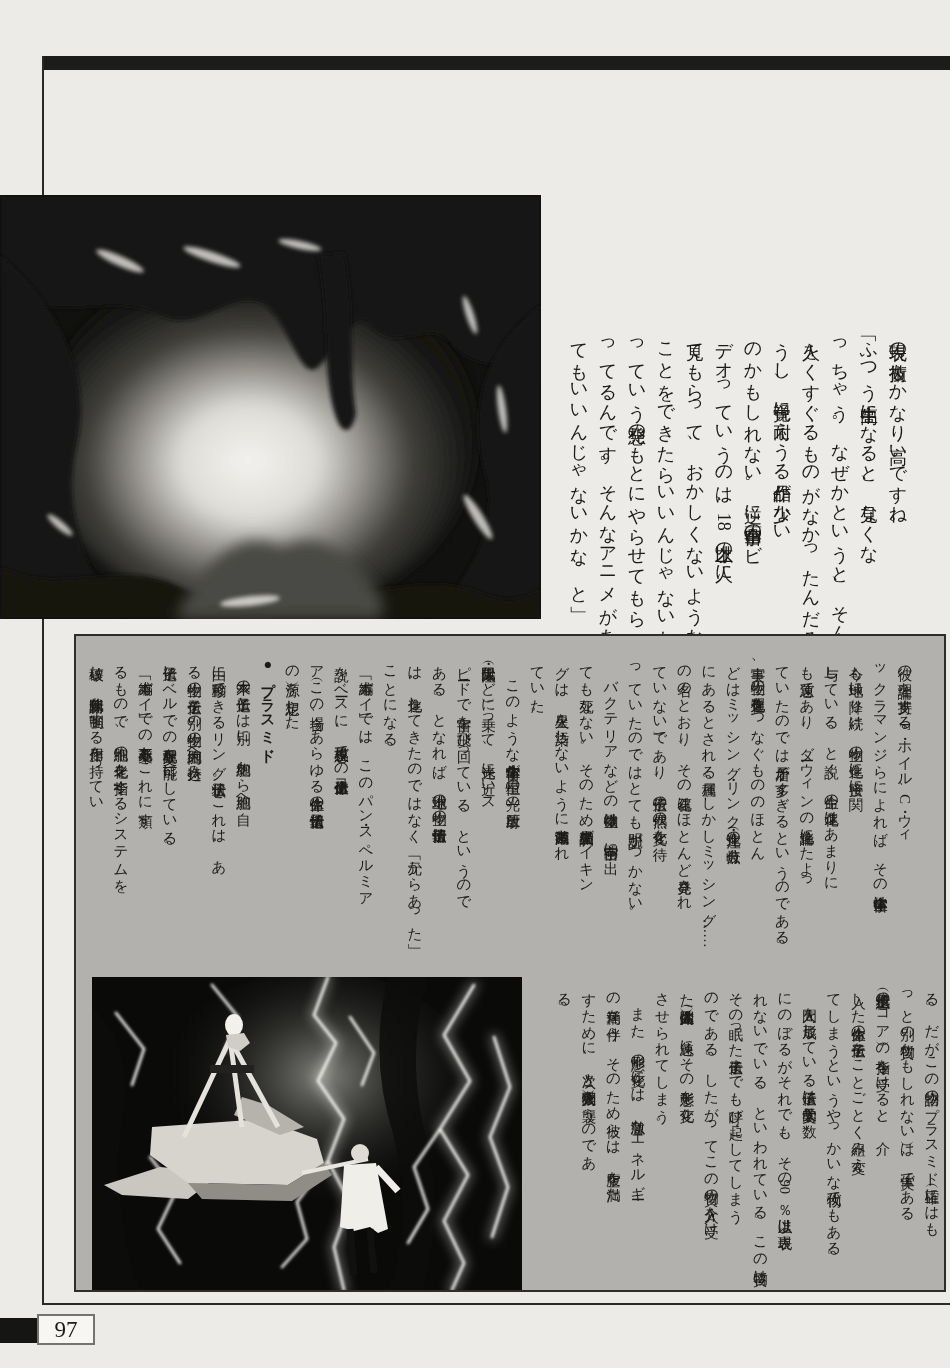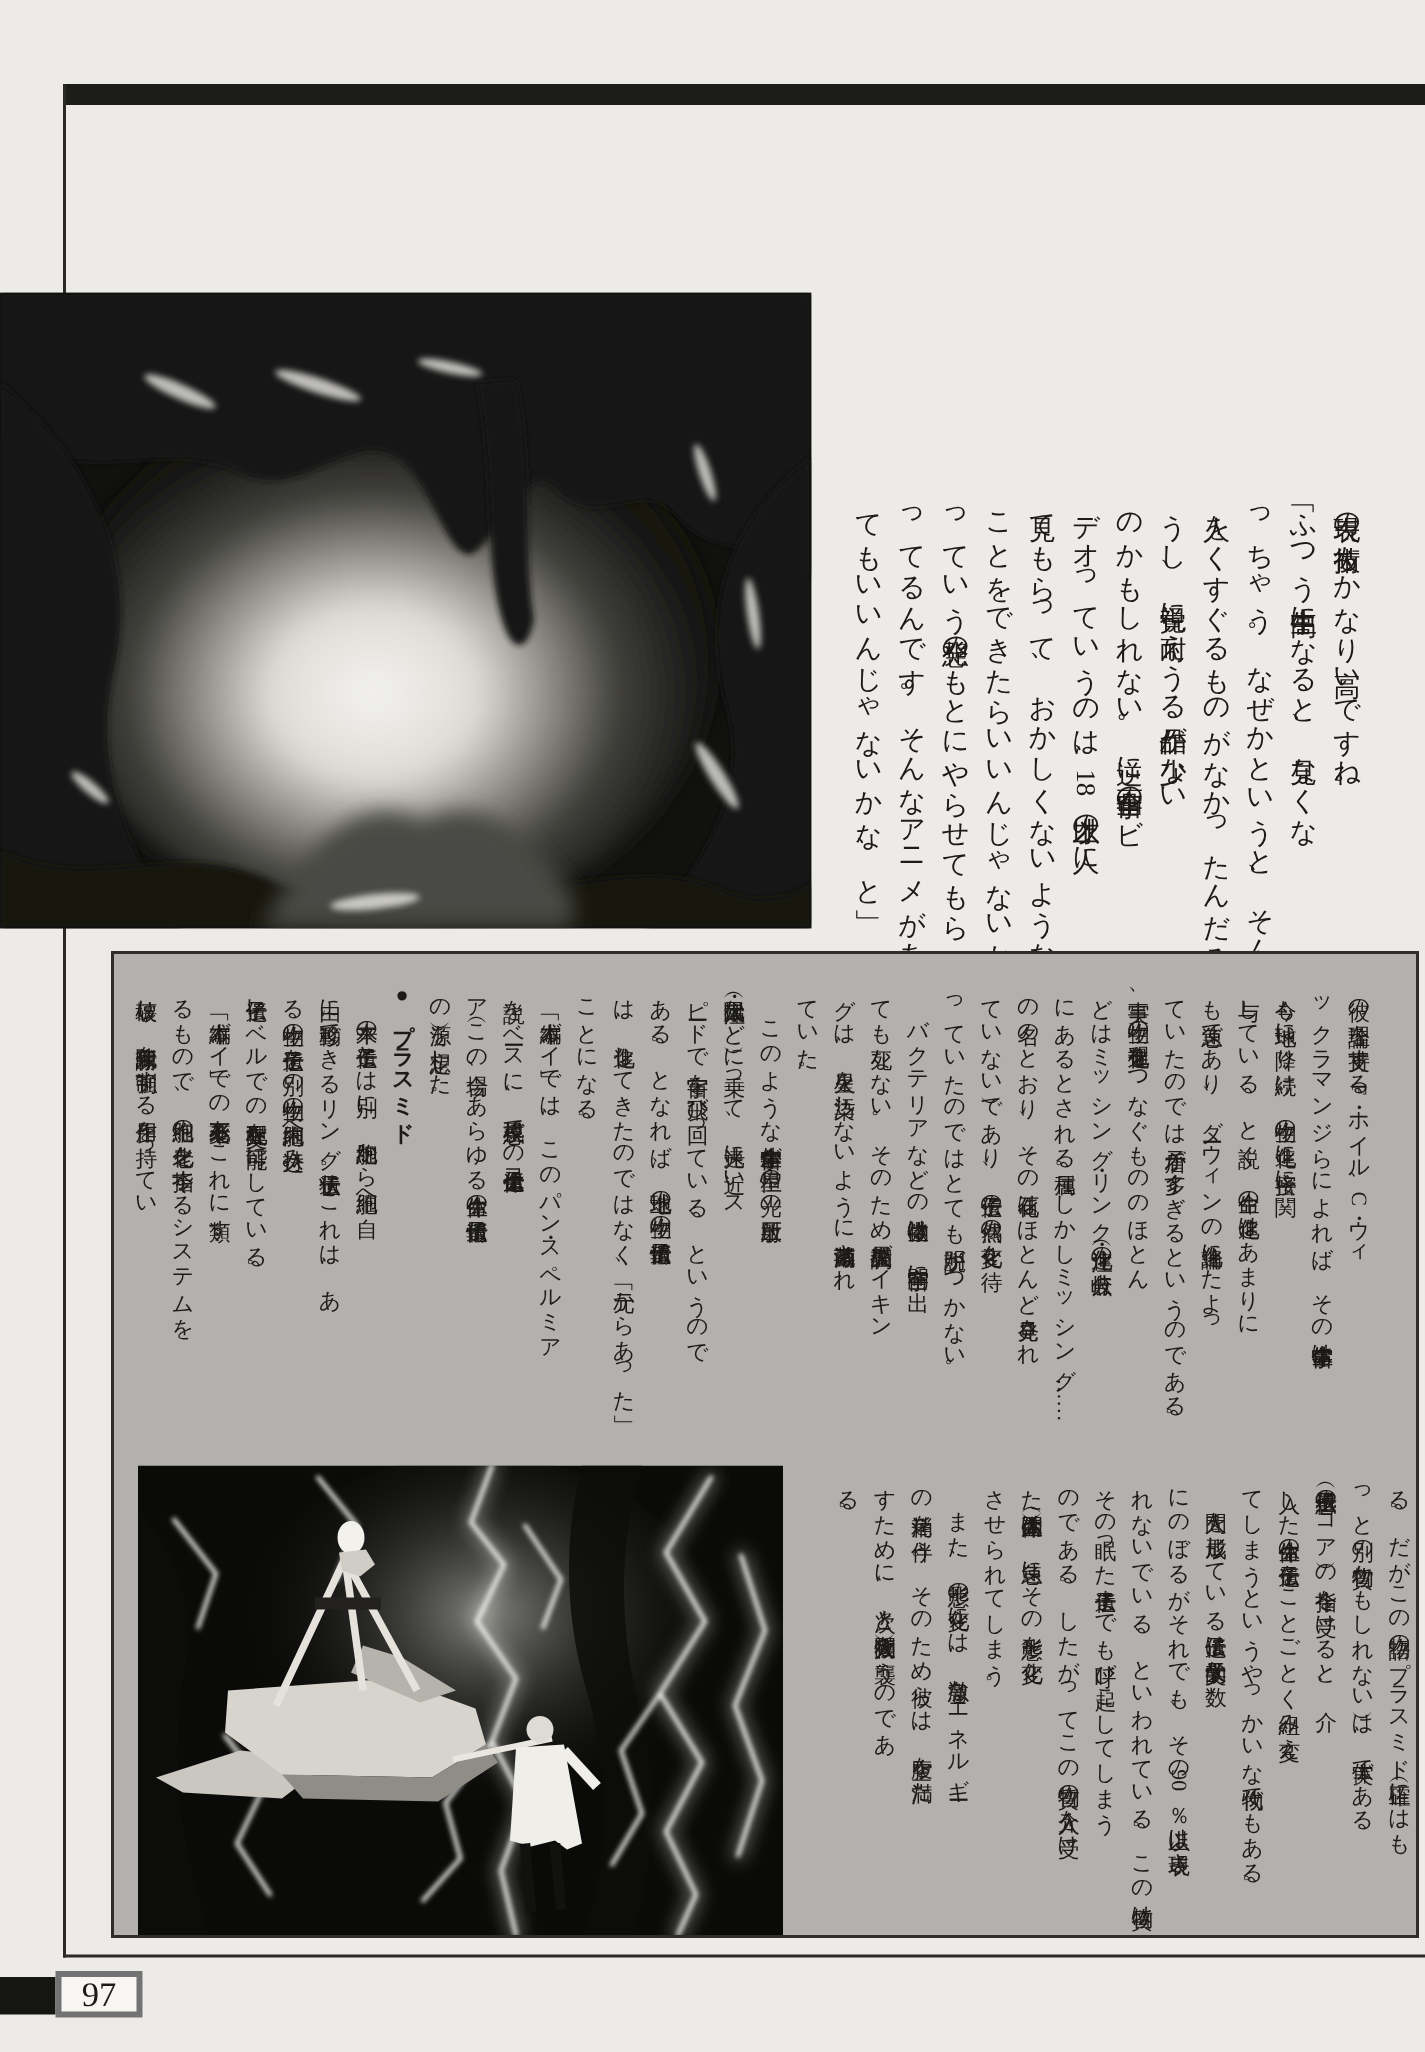--- a/index.html
+++ b/index.html
@@ -48,21 +48,21 @@
     background:#b3b1ad; border:2px solid #2e2d2b;
   }
   .band-upper { top:20px;  right:32px; height:324px; gap:10px; font-size:14.5px; }
   .band-lower { top:347px; right:5px;  height:306px; gap:10px; font-size:14.5px; }
   .vcol.heading { font-weight:bold; }
 
   
   .pageno-black { position:absolute; left:0; top:1318px; width:38px; height:25px; background:#151513; }
   .pageno-box {
     position:absolute; left:37px; top:1314px; width:58px; height:31px;
-    background:#f7f6f3; border:4px solid #737373;
+    background:#f7f6f3; border:2px solid #737373;
     display:flex; align-items:center; justify-content:center;
     font-size:23px;
   }
 </style>
 </head>
 <body>
 
 <div class="page">
 
   <div class="top-bar"></div>

